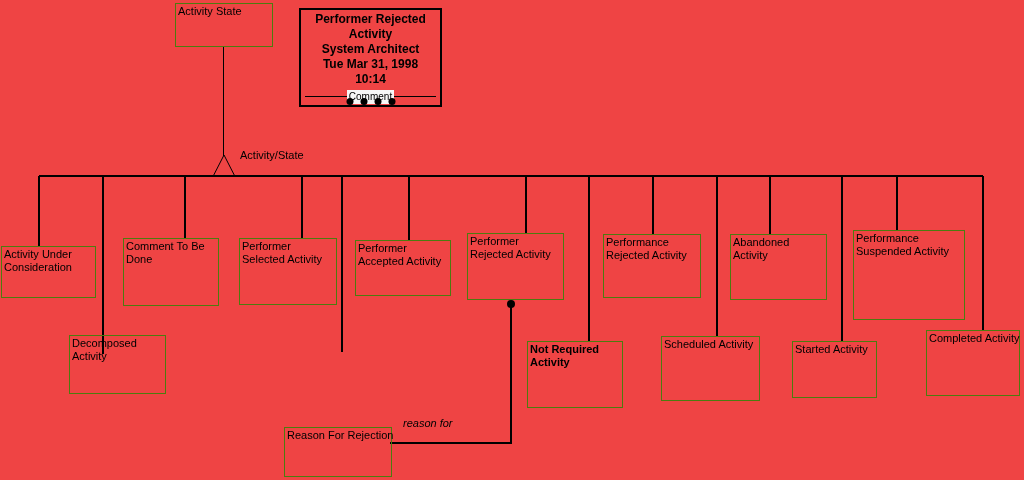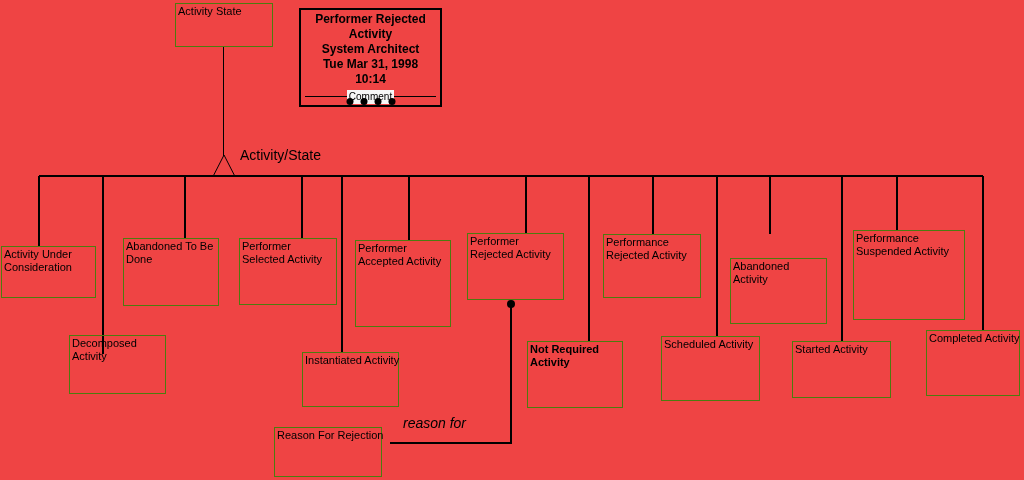--- a/index.html
+++ b/index.html
@@ -19,21 +19,21 @@
     box-sizing:border-box;
     border:1px solid #4d7c0f;
     font-size:11px;line-height:13px;
     padding:1px 2px;
     color:#000;
     background:transparent;
   }
   .node.nowrap{white-space:nowrap;}
   .float-label{
     position:absolute;
-    font-size:14px;line-height:12px;
+    font-size:11px;line-height:12px;
     white-space:nowrap;
   }
   .float-label.italic{font-style:italic;}
   
   #title-block{
     position:absolute;
     left:299px;top:8px;width:143px;height:99px;
     box-sizing:border-box;
     border:2px solid #000;
     text-align:center;
@@ -115,27 +115,26 @@
       </div>
     </div>
   </div>
 
   <div class="float-label" id="branch-label" style="left: 240px; top: 149px;">Activity/State</div>
 
   <div class="float-label italic" id="relation-label" style="left: 403px; top: 417px; font-style: italic;">reason for</div>
 
 <div class="node" style="left: 175px; top: 3px; width: 98px; height: 44px;"><span>Activity State</span></div>
     <div class="node" style="left: 1px; top: 246px; width: 95px; height: 52px;"><span>Activity Under Consideration</span></div>
-    <div class="node" style="left: 123px; top: 238px; width: 96px; height: 68px;"><span>Abandoned To Be Done</span></div>
+    <div class="node" style="left: 123px; top: 238px; width: 96px; height: 68px;"><span>Comment To Be Done</span></div>
     <div class="node" style="left: 239px; top: 238px; width: 98px; height: 67px;"><span>Performer Selected Activity</span></div>
-    <div class="node" style="left: 355px; top: 240px; width: 96px; height: 87px;"><span>Performer Accepted Activity</span></div>
+    <div class="node" style="left: 355px; top: 240px; width: 96px; height: 56px;"><span>Performer Accepted Activity</span></div>
     <div class="node" style="left: 467px; top: 233px; width: 97px; height: 67px;"><span>Performer Rejected Activity</span></div>
     <div class="node" style="left: 603px; top: 234px; width: 98px; height: 64px;"><span>Performance Rejected Activity</span></div>
-    <div class="node" style="left: 730px; top: 234px; width: 97px; height: 66px; margin-top: 24px;"><span>Abandoned Activity</span></div>
+    <div class="node" style="left: 730px; top: 234px; width: 97px; height: 66px;"><span>Abandoned Activity</span></div>
     <div class="node" style="left: 853px; top: 230px; width: 112px; height: 90px;"><span>Performance Suspended Activity</span></div>
     <div class="node" style="left: 69px; top: 335px; width: 97px; height: 59px;"><span>Decomposed Activity</span></div>
-    <div class="node nowrap" style="left: 302px; top: 352px; width: 97px; height: 55px;"><span>Instantiated Activity</span></div>
     <div class="node" style="left: 527px; top: 341px; width: 96px; height: 67px; font-weight: bold;"><span>Not Required Activity</span></div>
     <div class="node nowrap" style="left: 661px; top: 336px; width: 99px; height: 65px;"><span>Scheduled Activity</span></div>
-    <div class="node nowrap" style="left: 792px; top: 341px; width: 99px; height: 57px;"><span>Started Activity</span></div>
+    <div class="node nowrap" style="left: 792px; top: 341px; width: 85px; height: 57px;"><span>Started Activity</span></div>
     <div class="node nowrap" style="left: 926px; top: 330px; width: 94px; height: 66px;"><span>Completed Activity</span></div>
-    <div class="node nowrap" style="left: 274px; top: 427px; width: 108px; height: 50px;"><span>Reason For Rejection</span></div>
+    <div class="node nowrap" style="left: 284px; top: 427px; width: 108px; height: 50px;"><span>Reason For Rejection</span></div>
   </div>
 
 </body></html>

